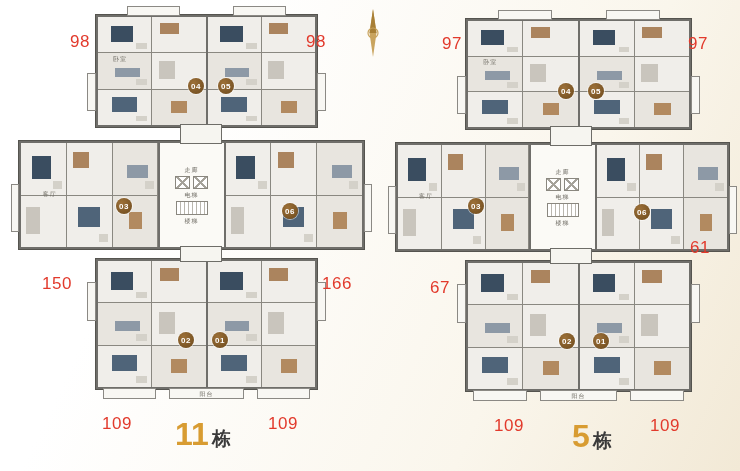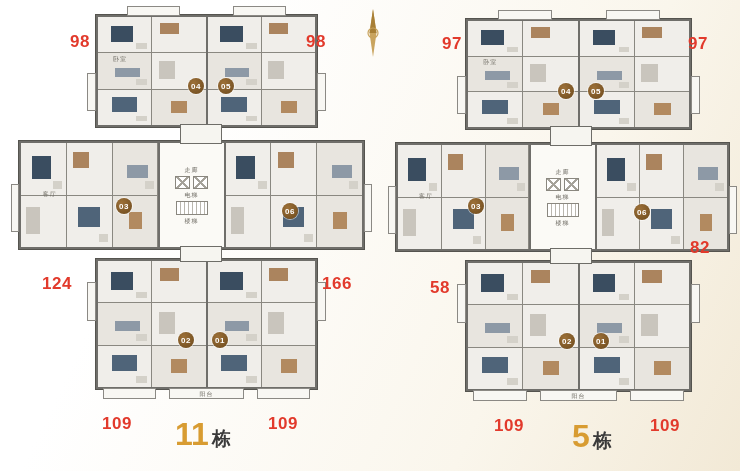--- a/index.html
+++ b/index.html
@@ -77,21 +77,21 @@
          display:flex;align-items:center;justify-content:center;
          box-shadow:0 0 0 1px rgba(255,255,255,.55)}
   #b11 .bd04{left:178px;top:72px} #b11 .bd05{left:208px;top:72px}
   #b11 .bd03{left:106px;top:192px} #b11 .bd06{left:272px;top:197px}
   #b11 .bd02{left:168px;top:326px} #b11 .bd01{left:202px;top:326px}
   #b12 .bd04{left:170px;top:73px} #b12 .bd05{left:200px;top:73px}
   #b12 .bd03{left:80px;top:188px} #b12 .bd06{left:246px;top:194px}
   #b12 .bd02{left:171px;top:323px} #b12 .bd01{left:205px;top:323px}
 
   
-  .area{position:absolute;color:#e23a2c;font-size:17px;font-weight:700;letter-spacing:.5px;z-index:5}
+  .area{position:absolute;color:#e23a2c;font-size:17px;font-weight:400;letter-spacing:.5px;z-index:5}
   #b11 .a-tl{left:60px;top:26px}  #b11 .a-tr{left:296px;top:26px}
   #b11 .a-ml{left:32px;top:268px} #b11 .a-mr{left:312px;top:268px}
   #b11 .a-bl{left:92px;top:408px} #b11 .a-br{left:258px;top:408px}
   #b12 .a-tl{left:54px;top:24px}  #b12 .a-tr{left:300px;top:24px}
   #b12 .a-ml{left:42px;top:268px} #b12 .a-mr{left:302px;top:228px}
   #b12 .a-bl{left:106px;top:406px} #b12 .a-br{left:262px;top:406px}
 
   
   .blabel{position:absolute;display:flex;align-items:baseline;justify-content:center;z-index:5}
   #b11 .blabel{left:16px;right:0;top:412px}
@@ -200,21 +200,21 @@
 
   <div class="badge bd04">04</div>
   <div class="badge bd05">05</div>
   <div class="badge bd03">03</div>
   <div class="badge bd06">06</div>
   <div class="badge bd02">02</div>
   <div class="badge bd01">01</div>
 
   <div class="area a-tl">98</div>
   <div class="area a-tr">98</div>
-  <div class="area a-ml">124</div>
+  <div class="area a-ml">150</div>
   <div class="area a-mr">166</div>
   <div class="area a-bl">109</div>
   <div class="area a-br">109</div>
 
   <div class="blabel">
     <span class="bnum">11</span>
     <span class="bdong">栋</span>
   </div>
 </section>
 
@@ -306,22 +306,22 @@
 
   <div class="badge bd04">04</div>
   <div class="badge bd05">05</div>
   <div class="badge bd03">03</div>
   <div class="badge bd06">06</div>
   <div class="badge bd02">02</div>
   <div class="badge bd01">01</div>
 
   <div class="area a-tl">97</div>
   <div class="area a-tr">97</div>
-  <div class="area a-ml">58</div>
-  <div class="area a-mr">82</div>
+  <div class="area a-ml">67</div>
+  <div class="area a-mr">61</div>
   <div class="area a-bl">109</div>
   <div class="area a-br">109</div>
 
   <div class="blabel">
     <span class="bnum">5</span>
     <span class="bdong">栋</span>
   </div>
 </section>
 
 </body></html>

